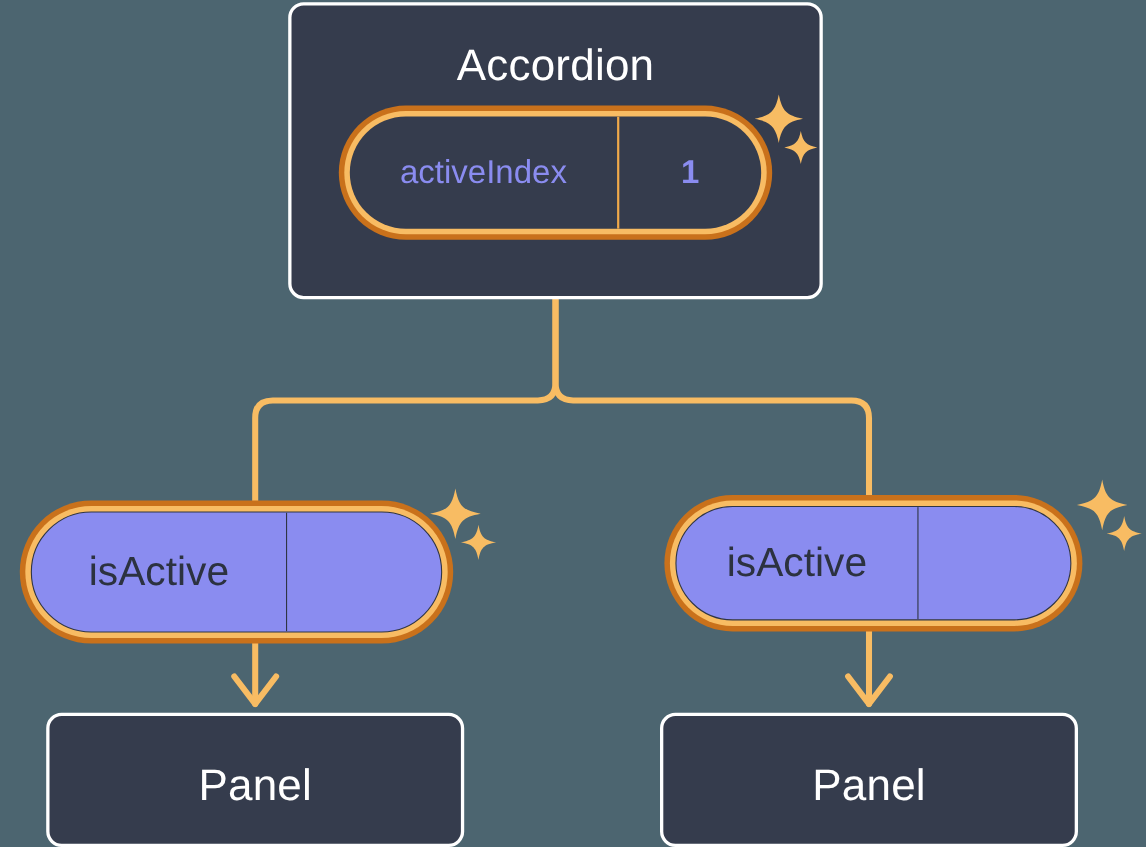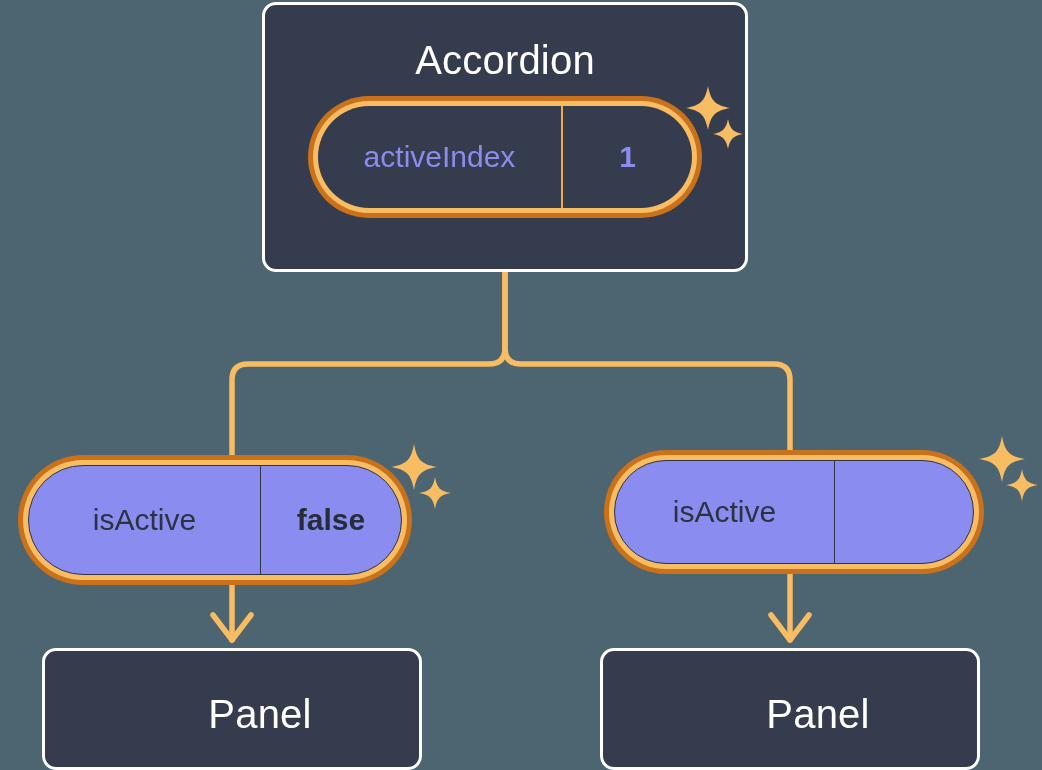--- a/index.html
+++ b/index.html
@@ -31,21 +31,21 @@
     left:0;
   }
 
   
   #accordion-card{ left:262px; top:2px; width:486px; height:270px; }
   #accordion-card .card-title{ top:33px; }
 
   
   #panel-left  { left:42px;  top:648px; width:380px; height:122px; border-bottom-left-radius:14px;border-bottom-right-radius:14px;}
   #panel-right { left:600px; top:648px; width:380px; height:122px; border-bottom-left-radius:14px;border-bottom-right-radius:14px;}
-  #panel-left .card-title, #panel-right .card-title{ top:41px;margin-left:28px; }
+  #panel-left .card-title, #panel-right .card-title{ top:41px; }
 
   
   .pill-wrap{
     position:absolute;
     box-sizing:border-box;
     border-radius:999px;
     
     background:#c9711b;
     padding:5px;
   }
@@ -75,21 +75,21 @@
   #pill-activeindex .pill-key{
      flex:0 0 245px; color:#8a8cf0; font-size:30px;
      border-right:2px solid #f0a94a;
   }
   #pill-activeindex .pill-val{
      flex:1 1 auto; color:#8a8cf0; font-size:30px; font-weight:bold;
   }
 
   
   .pill-purple .pill-body{ background:#8a8cf0; border:1.5px solid #2f3545; }
-  .pill-purple .pill-key{ color:#2c3240; font-size:30px; border-right:1.5px solid #2f3545; }
+  .pill-purple .pill-key{ color:#2c3240; font-size:37px; border-right:1.5px solid #2f3545; }
   .pill-purple .pill-val{ color:#262c38; font-size:30px; font-weight:bold; }
 
   #pill-isactive-left { left:18px;  top:455px; width:394px; height:130px; }
   #pill-isactive-left  .pill-key{ flex:0 0 232px; }
   #pill-isactive-left  .pill-val{ flex:1 1 auto; }
 
   #pill-isactive-right{ left:604px; top:450px; width:380px; height:124px; }
   #pill-isactive-right .pill-key{ flex:0 0 220px; }
   #pill-isactive-right .pill-val{ flex:1 1 auto; }
 
@@ -128,21 +128,20 @@
         <div class="pill-key">activeIndex</div>
         <div class="pill-val">1</div>
       </div>
     </div>
   </div>
 
   <div class="pill-wrap pill-purple" id="pill-isactive-left">
     <div class="pill-inner-ring">
       <div class="pill-body">
         <div class="pill-key">isActive</div>
-        <div class="pill-val">false</div>
       </div>
     </div>
   </div>
 
   <svg class="svg-layer" viewBox="0 0 1042 770">
     <path d="M414 444 C417 460 421 464 437 467 C421 470 417 474 414 490 C411 474 407 470 391 467 C407 464 411 460 414 444 Z" fill="#f8bc63"></path>
     <path d="M435 477 C437 488 440 491 451 493 C440 495 437 498 435 509 C433 498 430 495 419 493 C430 491 433 488 435 477 Z" fill="#f8bc63"></path>
   </svg>
 
   <div class="dark-card" id="panel-left">

